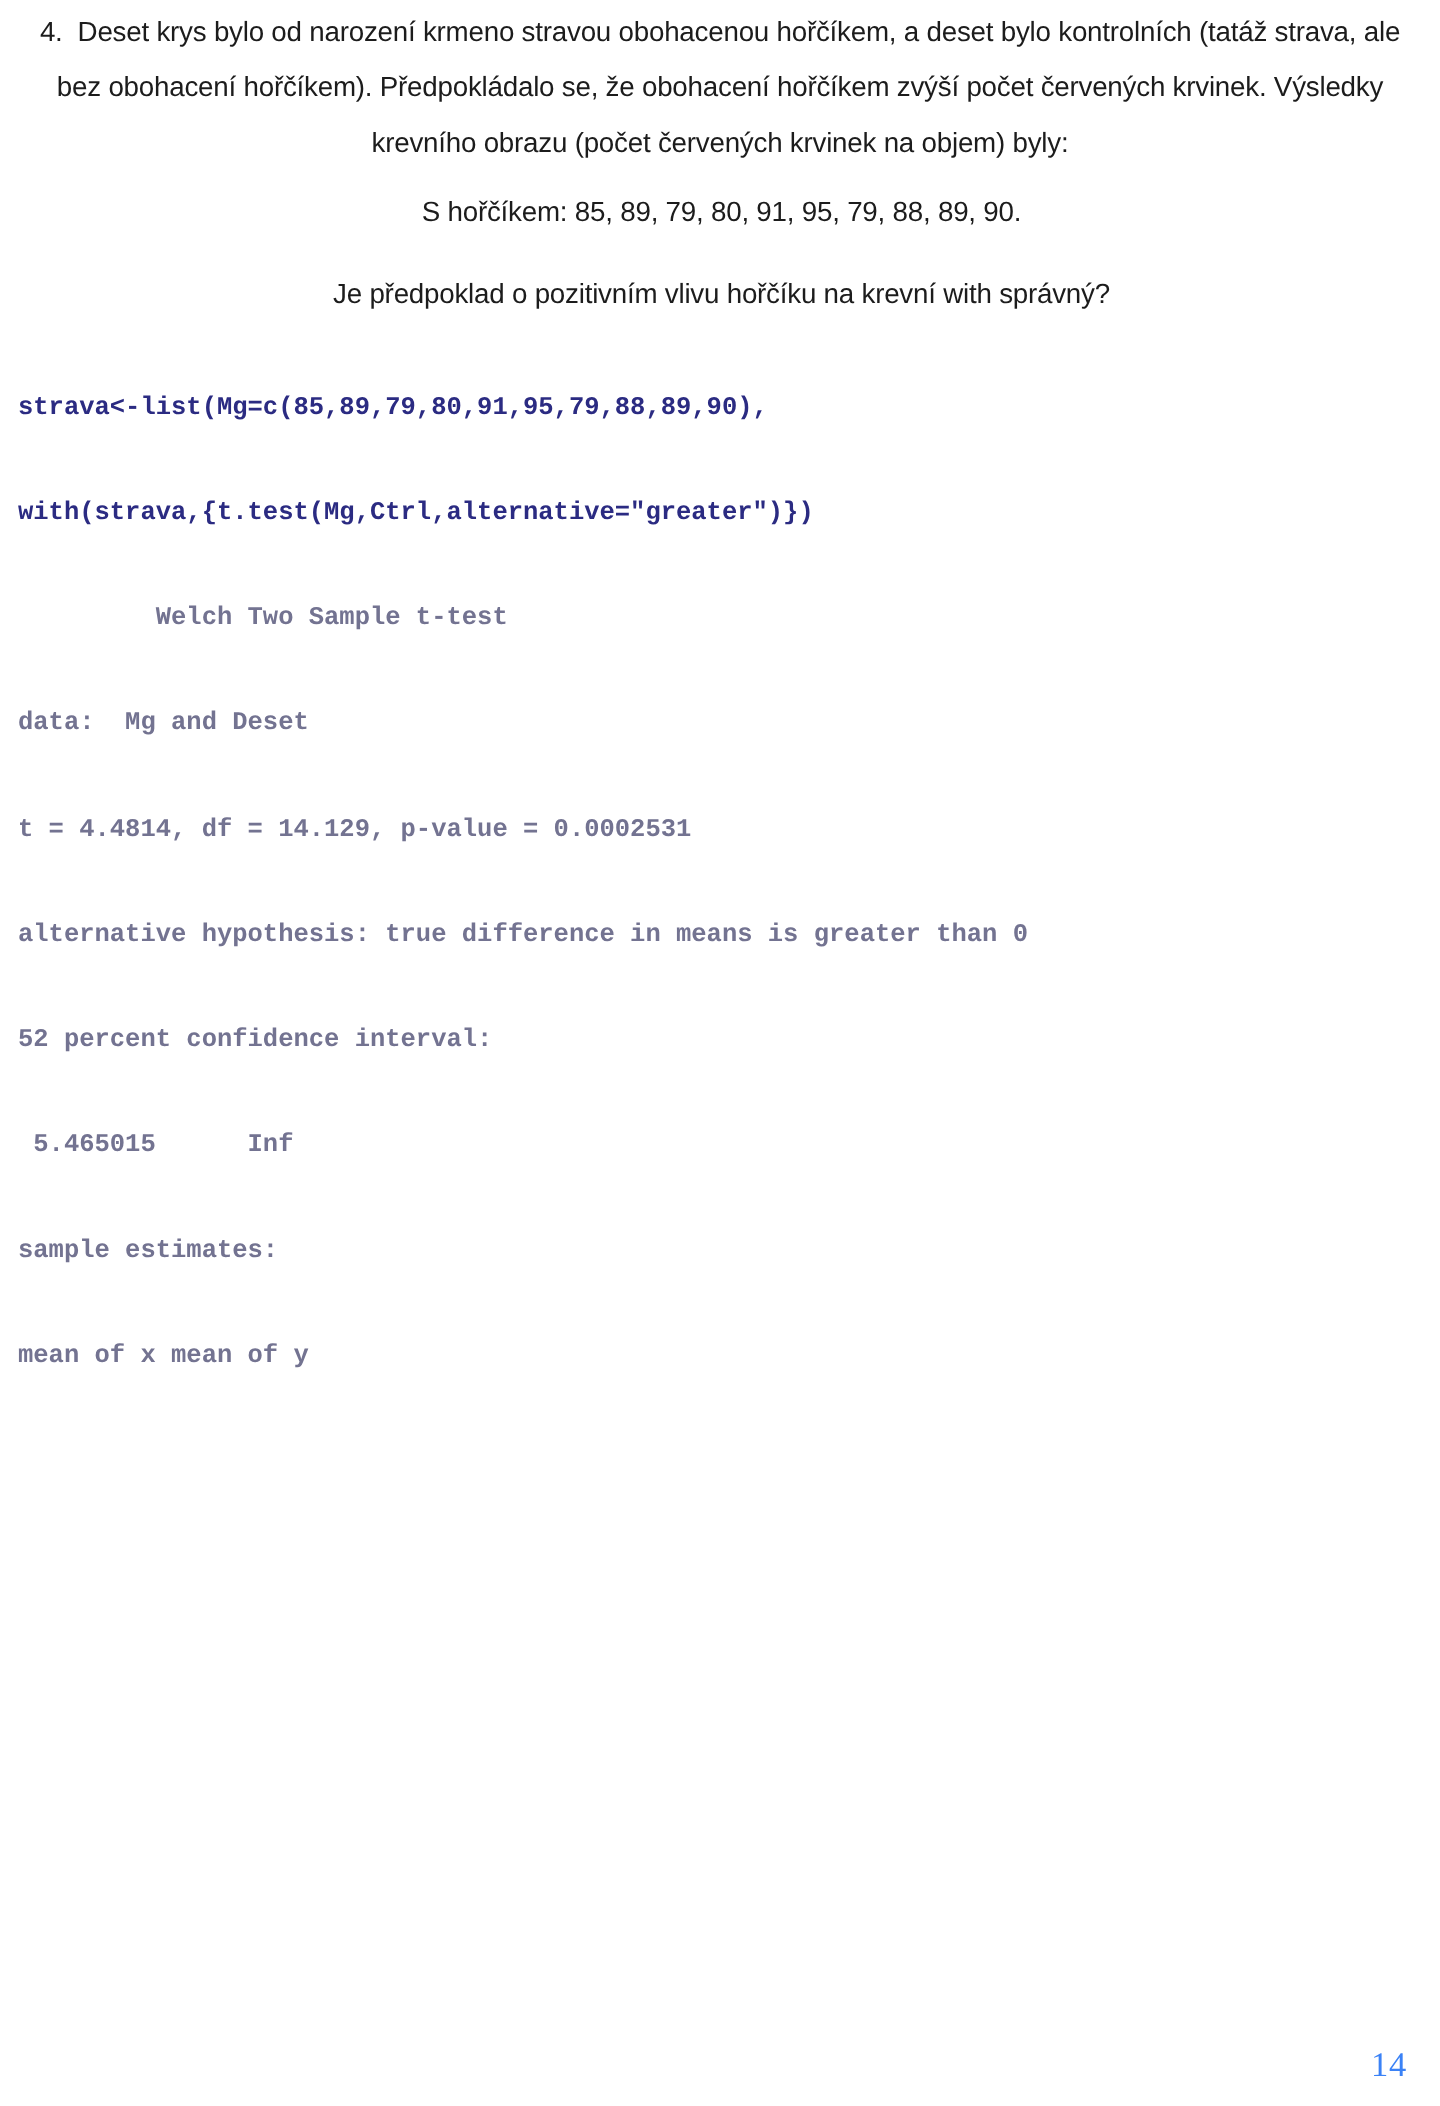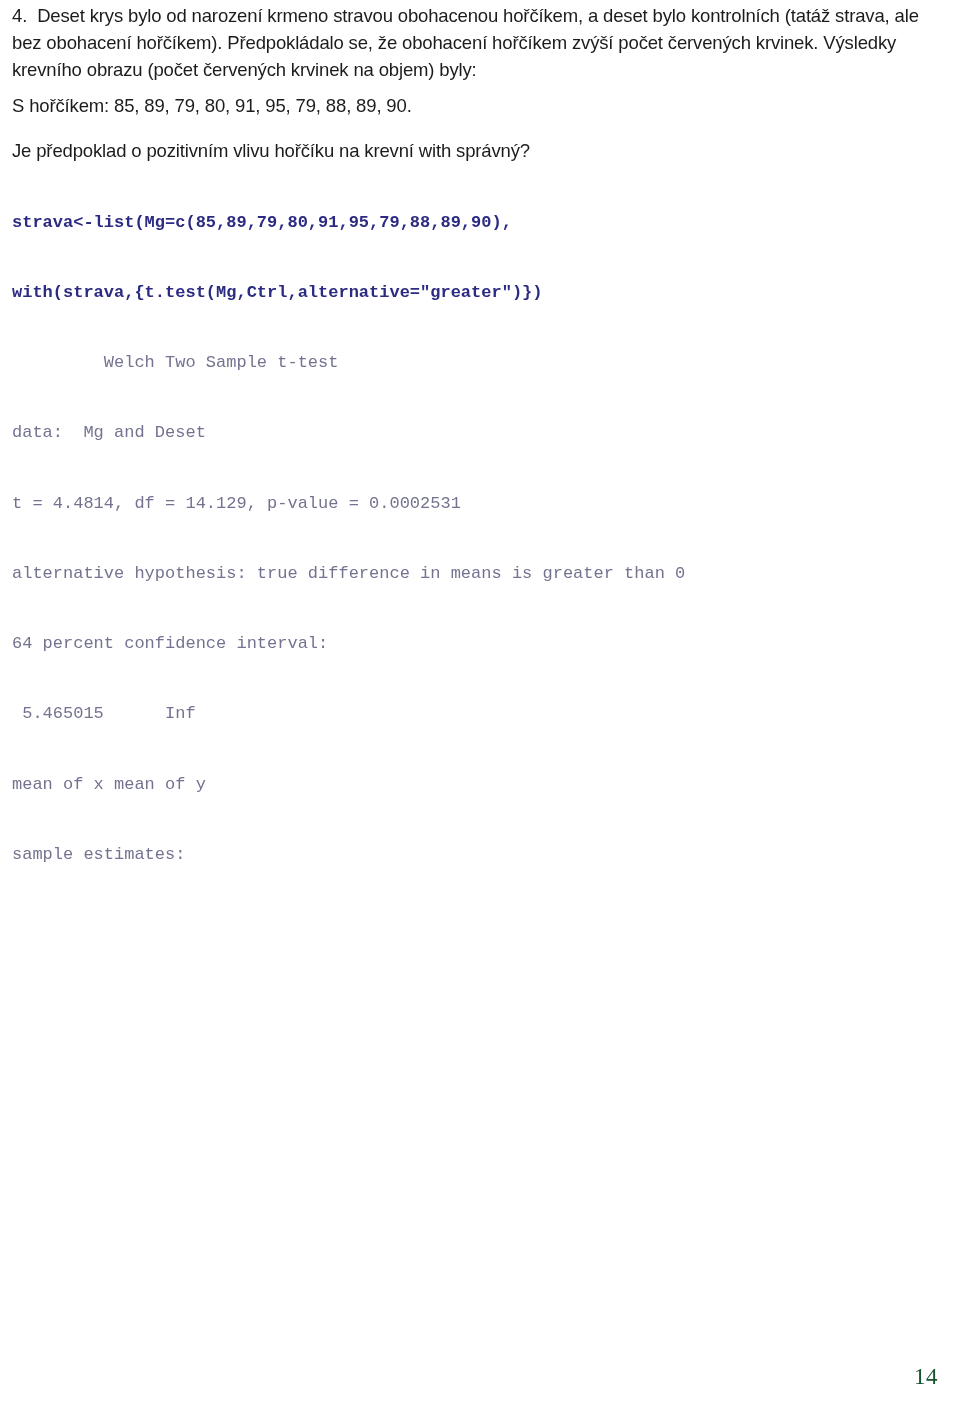--- a/index.html
+++ b/index.html
@@ -29,23 +29,23 @@
     left: 12px;
     top: 2px;
     width: 938px;
   }
 
   
   .prose {
     color: #1c1c1c;
     font-family: "Liberation Sans", sans-serif;
     font-size: 18.5px;
-    line-height: 27px;
+    line-height: 37px;
     letter-spacing: -0.15px;
-    text-align: left;
+    text-align: center;
   }
   .prose .q-num {
     font-weight: normal;
   }
   .para {
     margin: 0 0 0 0;
   }
   .para.lead {
     width: 936px;
   }
@@ -63,34 +63,34 @@
     line-height: 23.4px;
     white-space: pre;
     letter-spacing: 0px;
   }
   .console .src {
     color: #2b2b82;
     font-weight: bold;
   }
   .console .out {
     color: #737391;
-    font-weight: normal;
+    font-weight: bold;
   }
   .console div {
     white-space: pre;
   }
 
   
   .page-number {
     position: absolute;
     right: 22px;
     bottom: 14px;
     font-family: "Liberation Serif", serif;
     font-size: 23px;
-    color: #14532d;
+    color: #3b82f6;
     letter-spacing: 0.5px;
   }
 </style>
 </head>
 <body>
 
 <div class="page">
   <div class="content">
 
     <div class="prose">
@@ -110,22 +110,22 @@
 
     </div>
 
     <div class="console">
       <div class="src">strava&lt;-list(Mg=c(85,89,79,80,91,95,79,88,89,90),</div>
       <div class="src">with(strava,{t.test(Mg,Ctrl,alternative="greater")})</div>
       <div class="out">         Welch Two Sample t-test</div>
       <div class="out">data:  Mg and Deset</div>
       <div class="out">t = 4.4814, df = 14.129, p-value = 0.0002531</div>
       <div class="out">alternative hypothesis: true difference in means is greater than 0</div>
-      <div class="out">64 percent confidence interval:</div>
+      <div class="out">52 percent confidence interval:</div>
       <div class="out"> 5.465015      Inf</div>
+      <div class="out">sample estimates:</div>
       <div class="out">mean of x mean of y</div>
-      <div class="out">sample estimates:</div>
     </div>
 
   </div>
 
   <div class="page-number">14</div>
 </div>
 
 </body></html>

